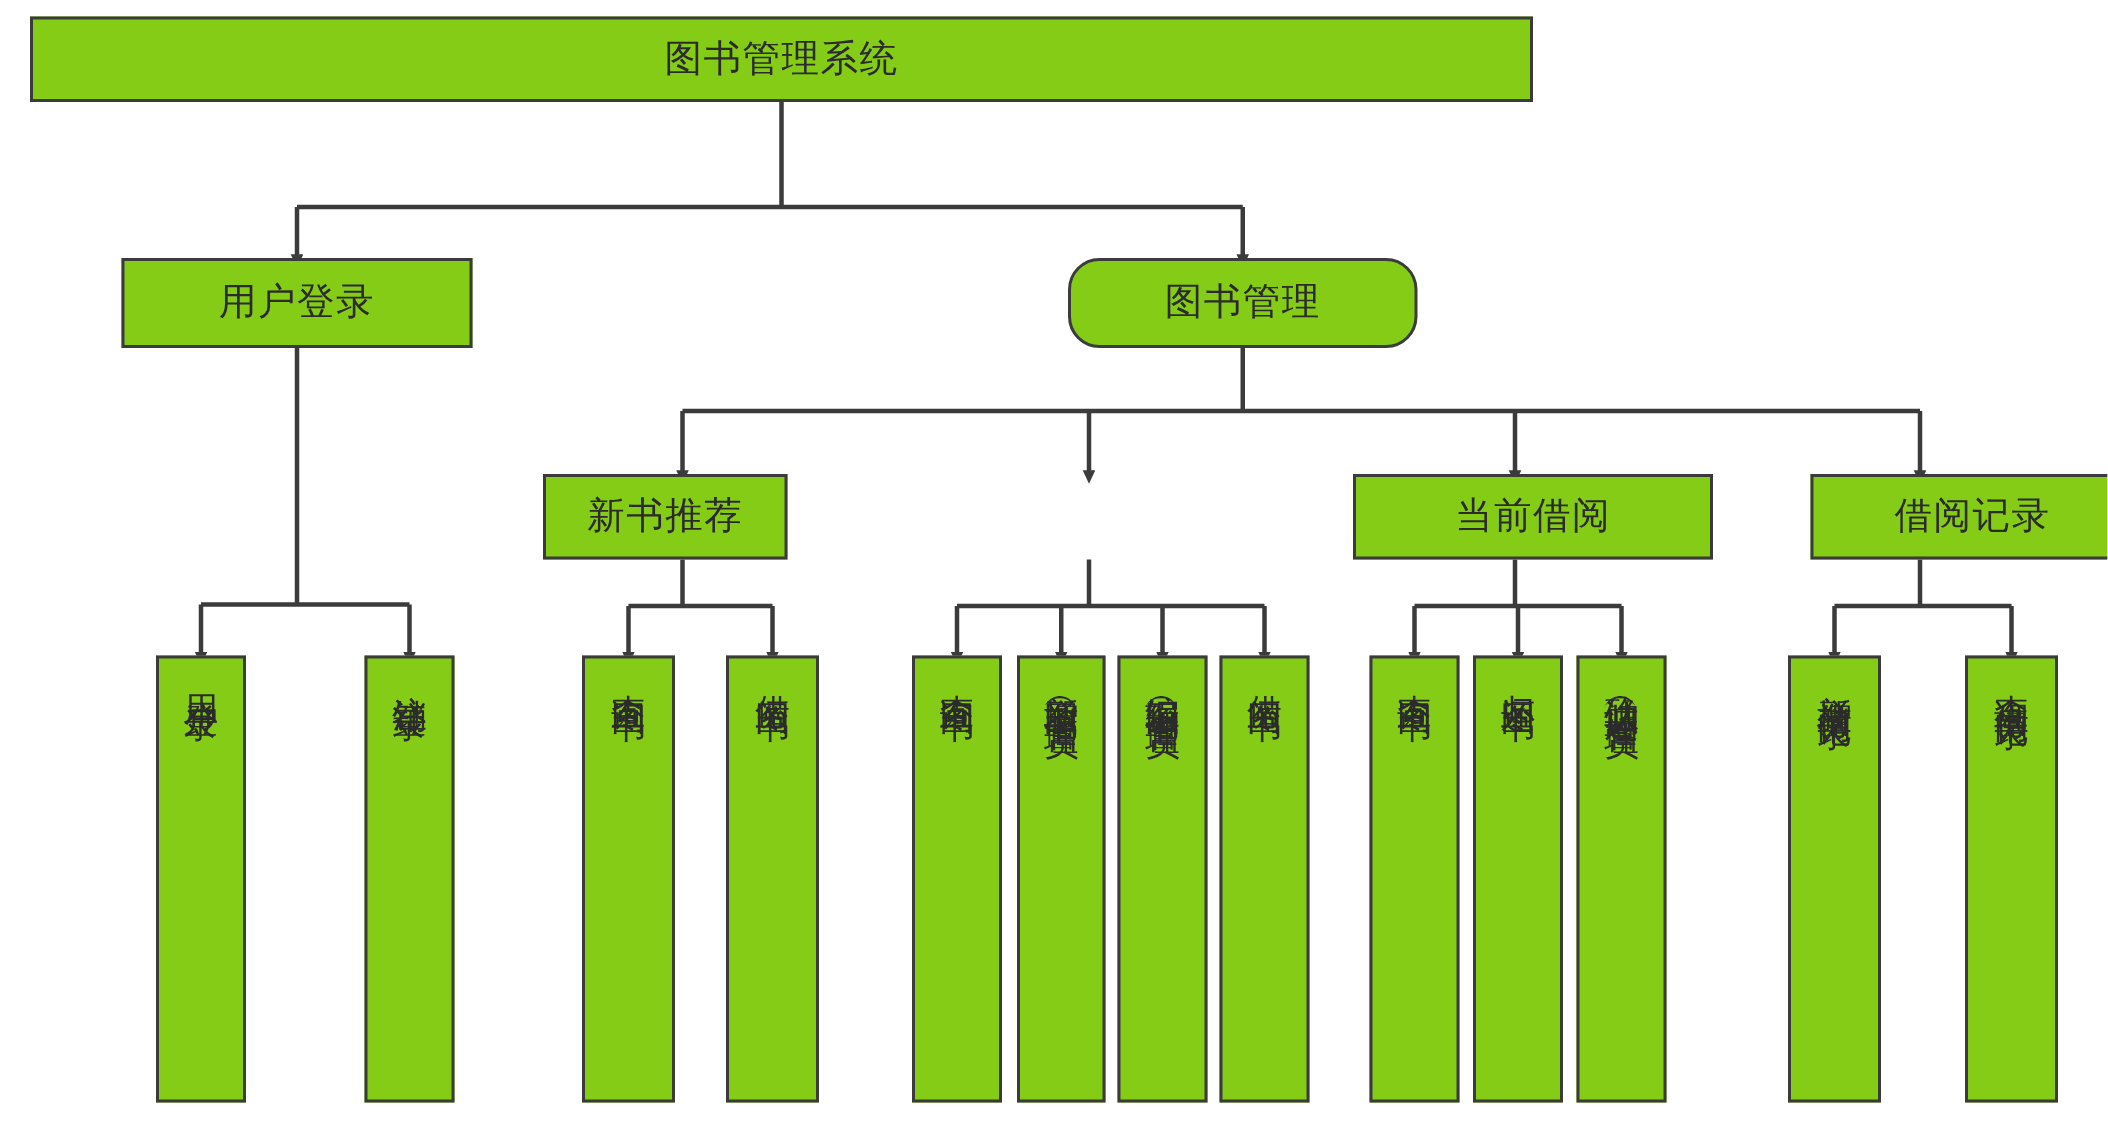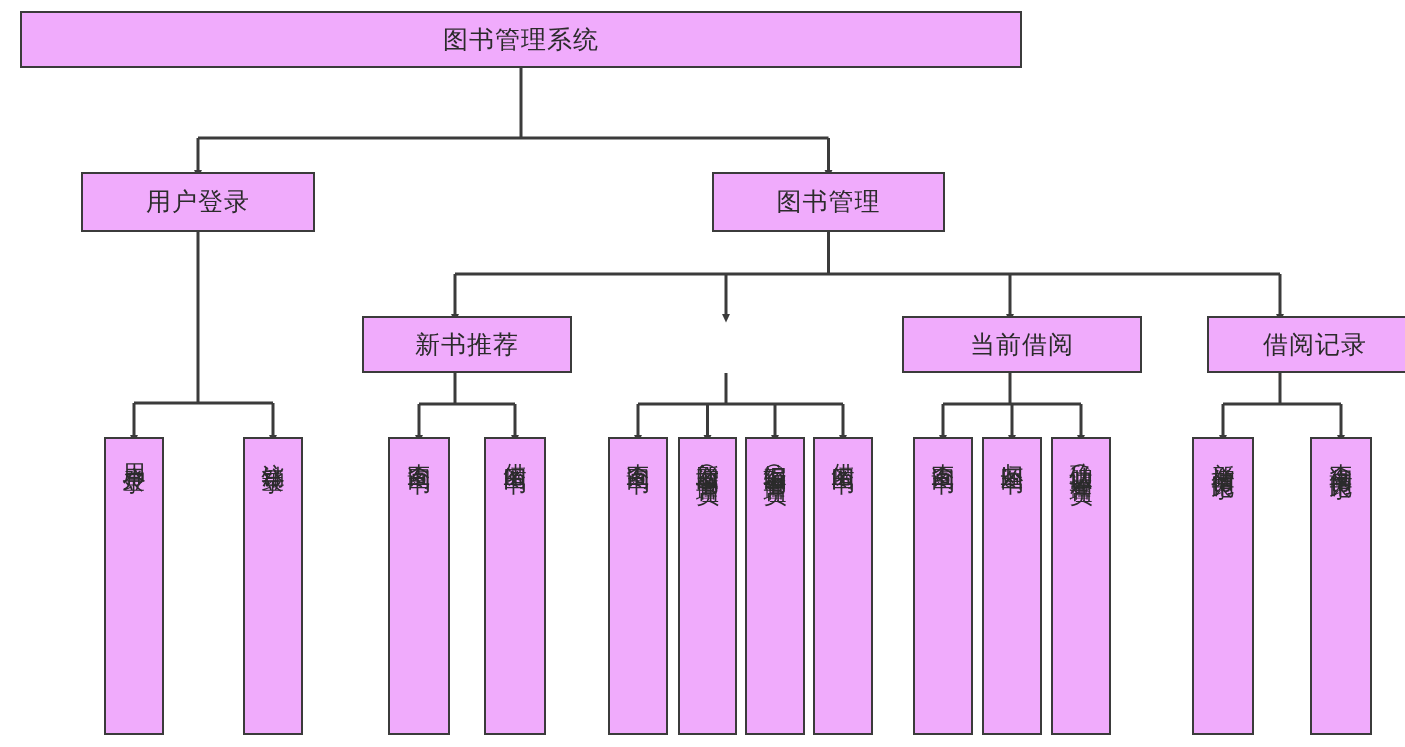--- a/index.html
+++ b/index.html
@@ -21,21 +21,21 @@
     position: absolute;
     left: 0;
     top: 0;
     width: 1405px;
     height: 747px;
     pointer-events: none;
   }
   .node {
     position: absolute;
     box-sizing: border-box;
-    background: #f0abfc;
+    background: #84cc16;
     border: 2.5px solid #3b3b3b;
     display: flex;
     align-items: center;
     justify-content: center;
     color: #2b2b2b;
     z-index: 2;
   }
   .node.horiz {
     font-size: 25px;
     letter-spacing: 1px;
@@ -113,24 +113,24 @@
         <line x1="1341" y1="404" x2="1341" y2="436" stroke="#3b3b3b" stroke-width="3" marker-end="url(#arrowhead)"></line>
       </g>
   </svg>
 
 <div class="node horiz root" style="left: 20px; top: 11px; width: 1002px; height: 57px;">
       <span>图书管理系统</span>
     </div>
     <div class="node horiz" style="left: 81px; top: 172px; width: 234px; height: 60px;">
       <span>用户登录</span>
     </div>
-    <div class="node horiz" style="left: 712px; top: 172px; width: 233px; height: 60px;">
+    <div class="node horiz" style="left: 712px; top: 172px; width: 233px; height: 60px; border-radius: 21px;">
       <span>图书管理</span>
     </div>
-    <div class="node horiz" style="left: 362px; top: 316px; width: 210px; height: 57px;">
+    <div class="node horiz" style="left: 362px; top: 316px; width: 163px; height: 57px;">
       <span>新书推荐</span>
     </div>
     <div class="node horiz" style="left: 902px; top: 316px; width: 240px; height: 57px;">
       <span>当前借阅</span>
     </div>
     <div class="node horiz" style="left: 1172px; top: 316px; width: 216px; height: 57px; margin-left: 35px;">
       <span>借阅记录</span>
     </div>
     <div class="node vert" style="left: 104px; top: 437px; width: 60px; height: 298px;">
       <span class="vtext">用户登录</span>

